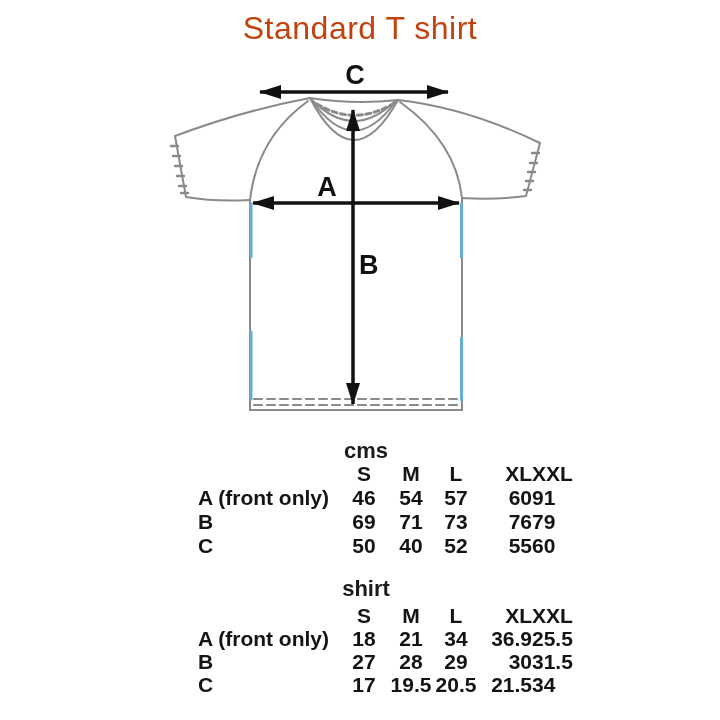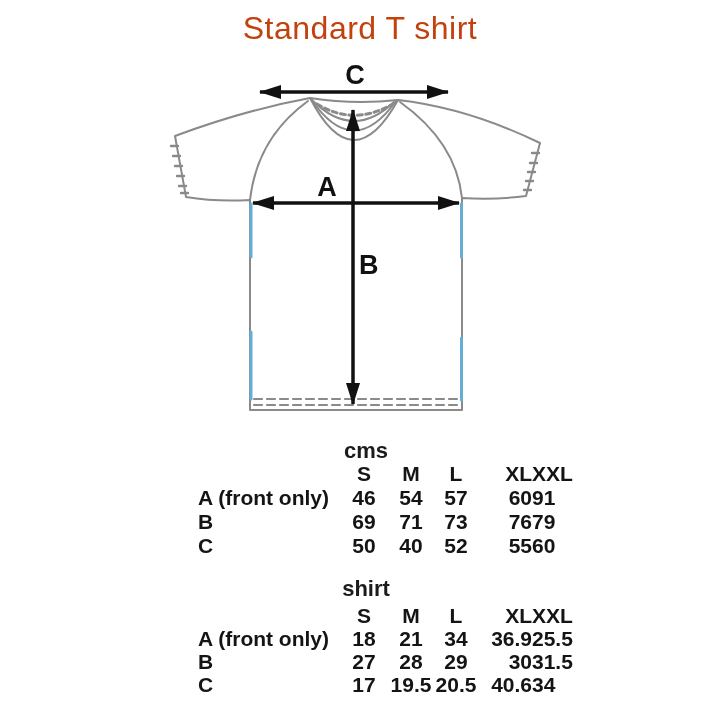--- a/index.html
+++ b/index.html
@@ -147,17 +147,17 @@
     <td class="c-m">28</td>
     <td class="c-l">29</td>
     <td class="c-xl">30</td>
     <td class="c-xxl">31.5</td>
   </tr>
   <tr>
     <td class="lbl">C</td>
     <td class="c-s">17</td>
     <td class="c-m">19.5</td>
     <td class="c-l">20.5</td>
-    <td class="c-xl">40.6</td>
+    <td class="c-xl">21.5</td>
     <td class="c-xxl">34</td>
   </tr>
   </tbody>
 </table>
 
 </body></html>

